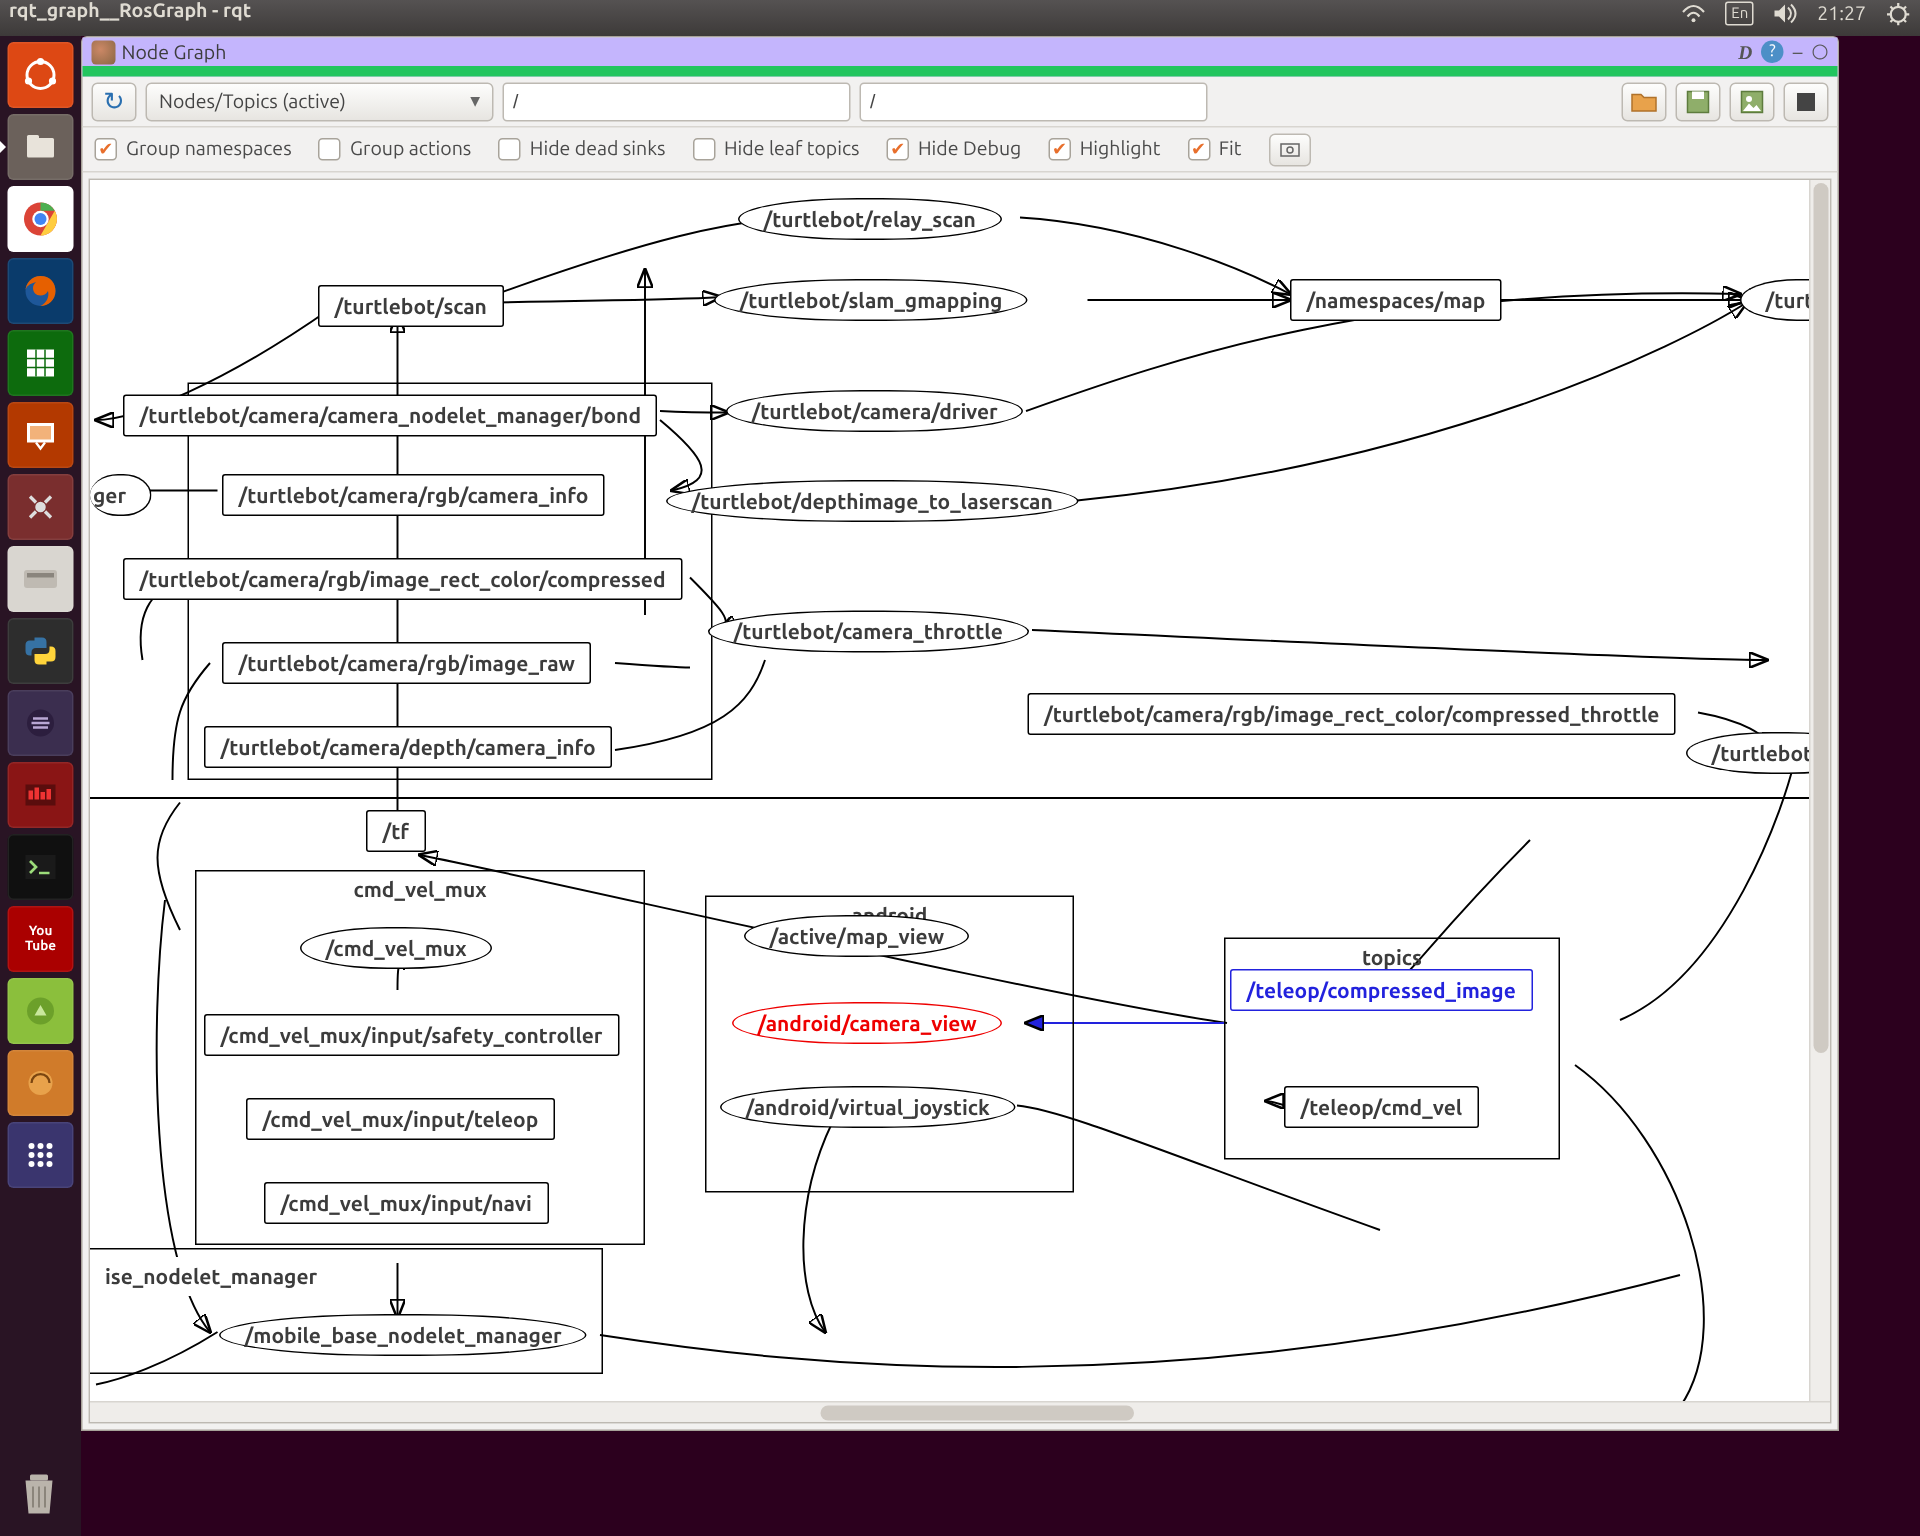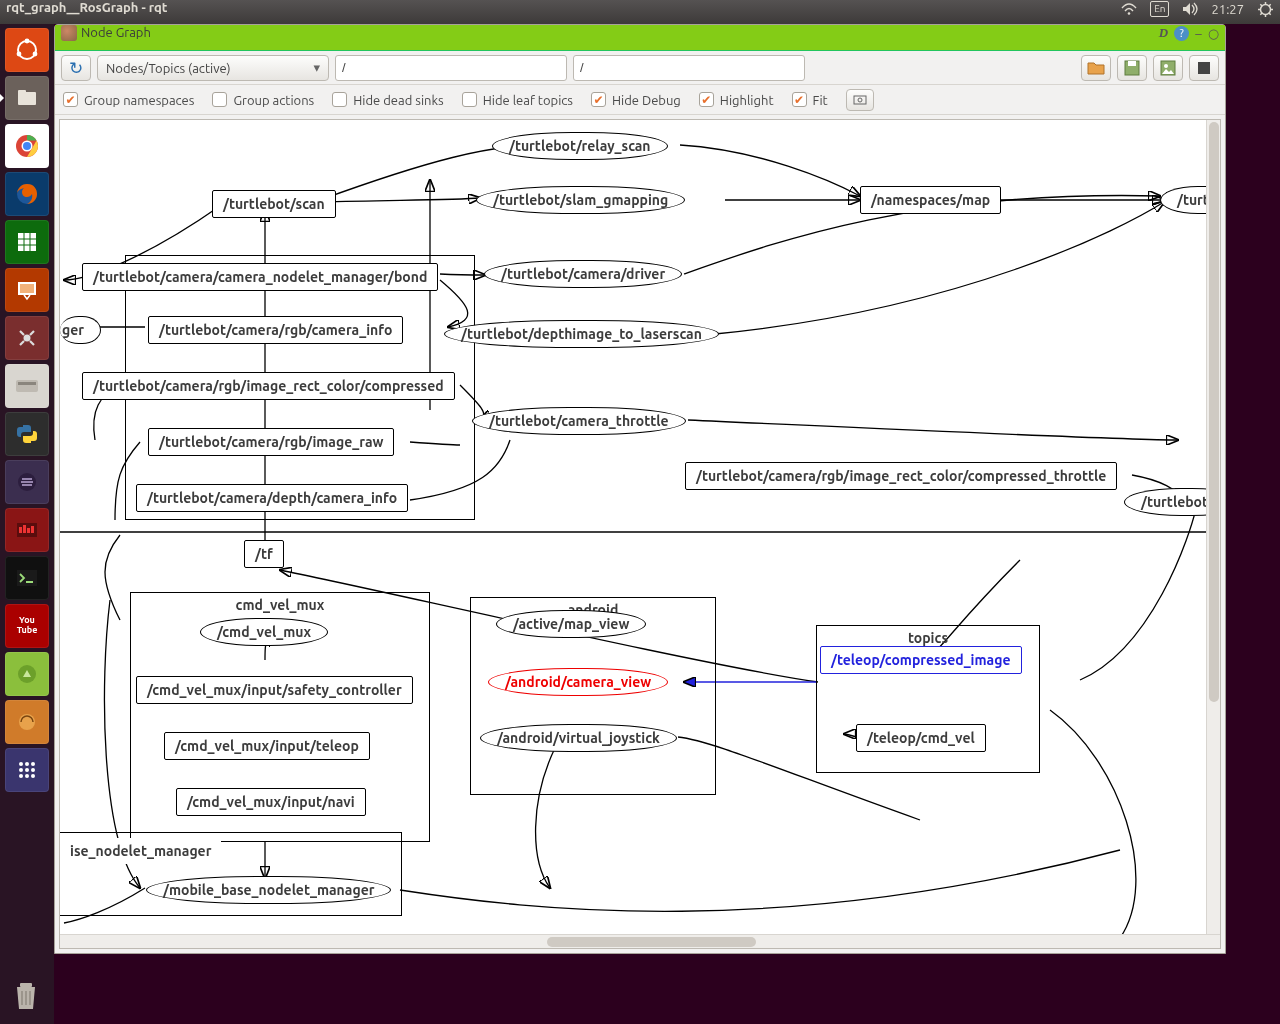--- a/index.html
+++ b/index.html
@@ -9,33 +9,33 @@
   .top-panel .title{font-weight:bold;font-size:13px}
   .top-panel .tray{margin-left:auto;display:flex;align-items:center;gap:12px}
   .tray-ic{display:inline-flex;align-items:center;justify-content:center;width:18px;height:18px}
   .tray-en{border:1px solid #dfdbd2;border-radius:2px;font-size:10px;padding:0 3px;line-height:14px}
   
   .launcher{position:absolute;left:0;top:24px;width:54px;height:1000px;background:rgba(40,30,40,.65);display:flex;flex-direction:column;align-items:center;padding-top:4px;gap:4px}
   .l-item{width:44px;height:44px;border-radius:4px;background:#4e4a47;display:flex;align-items:center;justify-content:center;color:#fff;font-size:22px;position:relative;box-shadow:inset 0 0 0 1px rgba(255,255,255,.08)}
   .l-item.active::before{content:"";position:absolute;left:-6px;top:50%;width:0;height:0;border:5px solid transparent;border-left-color:#fff;transform:translateY(-50%)}
   
   .window{position:absolute;left:54px;top:24px;width:1172px;height:930px;background:#f2f1f0;border:1px solid #a7a299;border-radius:4px 4px 0 0;display:flex;flex-direction:column}
-  .win-title{height:26px;display:flex;align-items:flex-start;padding:0 6px;background:#84cc16;border-bottom:1px solid #22c55e;font-size:13px}
+  .win-title{height:26px;display:flex;align-items:center;padding:0 6px;background:#c4b5fd;border-bottom:7px solid #22c55e;font-size:13px}
   .win-title .mini-ic{width:16px;height:16px;margin-right:4px;background:radial-gradient(circle at 6px 6px,#c86,#864);border-radius:3px}
   .win-title .win-ctrl{margin-left:auto;display:flex;align-items:center;gap:6px;color:#555}
   .toolbar{height:34px;display:flex;align-items:center;padding:0 6px;gap:6px;border-bottom:1px solid #d8d5d0}
   .btn{height:26px;border:1px solid #bdb9b2;border-radius:4px;background:linear-gradient(#fdfdfc,#e7e5e1);display:inline-flex;align-items:center;justify-content:center;padding:0 8px;font-size:13px;color:#444}
   .btn.icon{width:30px;padding:0}
   .select{min-width:232px;justify-content:space-between}
   .select .chev{margin-left:8px;color:#666}
   .txt{height:26px;border:1px solid #bdb9b2;border-radius:3px;background:#fff;padding:0 6px;font-size:13px;color:#444}
   .txt.small{width:232px}
   .toolbar .spacer{flex:1}
   .opts{height:30px;display:flex;align-items:center;padding:0 8px;gap:18px;border-bottom:1px solid #d8d5d0;font-size:13px;color:#4a4a4a}
-  .chk{display:inline-flex;align-items:center;gap:6px}
+  .chk{display:inline-flex;gap:6px}
   .chk .box{width:15px;height:15px;border:1px solid #a8a39a;border-radius:3px;background:#fff;display:inline-flex;align-items:center;justify-content:center;font-size:12px;color:#e86f2c;line-height:1}
   .chk.checked .box::after{content:"✔"}
   .fit-btn{width:28px;height:22px;border:1px solid #bdb9b2;border-radius:4px;background:linear-gradient(#fdfdfc,#e7e5e1);display:inline-flex;align-items:center;justify-content:center}
   
   .canvas-wrap{flex:1;position:relative;margin:4px;border:1px solid #bdb9b2;background:#fff;overflow:hidden}
   .canvas{position:absolute;inset:0}
   .scrollbar-h{position:absolute;left:0;bottom:0;width:100%;height:14px;background:#efedea;border-top:1px solid #d8d5d0}
   .scrollbar-h .thumb{position:absolute;left:42%;top:2px;height:10px;width:18%;background:#cfcac3;border-radius:5px}
   .scrollbar-v{position:absolute;right:0;top:0;height:100%;width:14px;background:#efedea;border-left:1px solid #d8d5d0}
   .scrollbar-v .thumb{position:absolute;top:2px;left:2px;width:10px;height:70%;background:#cfcac3;border-radius:5px}
@@ -342,21 +342,21 @@
         <path d="M758 562 C640 545 320 470 220 450" marker-end="url(#ar)"></path>
         <path d="M756 562 L624 562" class="blue" marker-end="url(#arb)"></path>
         <path d="M800 618 C790 615 785 614 784 614" marker-end="url(#ar)"></path>
         <path d="M990 590 C1060 640 1100 760 1060 818"></path>
         <path d="M1020 560 C1090 530 1130 420 1138 380"></path>
         <path d="M870 536 C880 530 900 500 960 440"></path>
         <path d="M340 770 C470 790 720 820 1060 730"></path>
       </svg>
 
       <div class="group-box" style="left:65px;top:135px;width:350px;height:265px"></div>
-      <div class="group-box" style="left:70px;top:472px;width:300px;height:250px">
+      <div class="group-box" style="left:70px;top:460px;width:300px;height:250px">
           <span class="glabel">cmd_vel_mux</span>
         </div>
       <div class="group-box" style="left:410px;top:477px;width:246px;height:198px">
           <span class="glabel">android</span>
         </div>
       <div class="group-box" style="left:756px;top:505px;width:224px;height:148px">
           <span class="glabel">topics</span>
         </div>
       <div class="group-box" style="left:0px;top:712px;width:342px;height:84px;border-left:none"></div>
 

